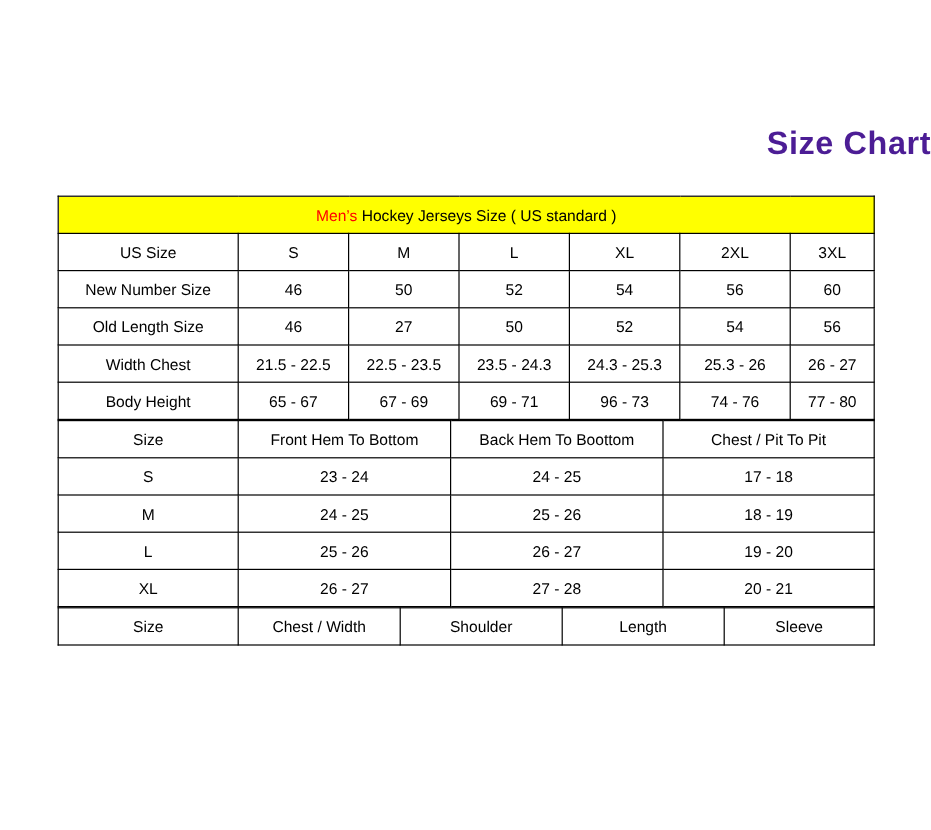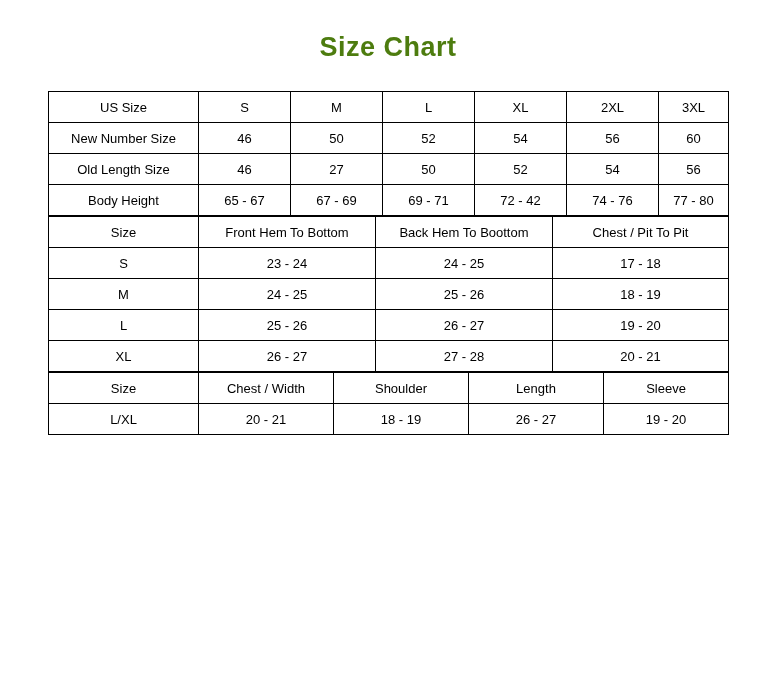--- a/index.html
+++ b/index.html
@@ -9,27 +9,27 @@
   }
   body {
     width: 776px;
     height: 692px;
     font-family: "Liberation Sans", sans-serif;
     color: #000000;
     position: relative;
     overflow: hidden;
   }
   .page-title {
-    text-align: center;
-    color: #4d7c0f;
+    text-align: right;
+    color: #4c1d95;
     font-size: 27px;
     font-weight: bold;
     letter-spacing: 0.5px;
     margin: 0;
-    padding-top: 32px;
+    padding-top: 104px;
   }
   .chart-wrap {
     width: 680px;
     margin: 28px auto 0 auto;
   }
   table.size-table {
     width: 100%;
     border-collapse: collapse;
     table-layout: fixed;
   }
@@ -79,20 +79,23 @@
     <colgroup>
       <col style="width:150px">
         <col style="width:92px">
         <col style="width:92px">
         <col style="width:92px">
         <col style="width:92px">
         <col style="width:92px">
         <col style="width:70px">
     </colgroup>
     <tbody>
+      <tr class="banner">
+        <td colspan="7"><span class="accent-red">Men’s</span><span class="accent-black"> Hockey Jerseys Size ( US standard )</span></td>
+      </tr>
       <tr class="hdr">
         <td>US Size</td>
         <td>S</td>
         <td>M</td>
         <td>L</td>
         <td>XL</td>
         <td>2XL</td>
         <td>3XL</td>
       </tr>
       <tr>
@@ -107,25 +110,34 @@
       <tr>
         <td class="rowlabel">Old Length Size</td>
         <td>46</td>
         <td>27</td>
         <td>50</td>
         <td>52</td>
         <td>54</td>
         <td>56</td>
       </tr>
       <tr>
+        <td class="rowlabel">Width Chest</td>
+        <td>21.5 - 22.5</td>
+        <td>22.5 - 23.5</td>
+        <td>23.5 - 24.3</td>
+        <td>24.3 - 25.3</td>
+        <td>25.3 - 26</td>
+        <td>26 - 27</td>
+      </tr>
+      <tr>
         <td class="rowlabel">Body Height</td>
         <td>65 - 67</td>
         <td>67 - 69</td>
         <td>69 - 71</td>
-        <td>72 - 42</td>
+        <td>96 - 73</td>
         <td>74 - 76</td>
         <td>77 - 80</td>
       </tr>
     </tbody>
   </table>
 
   <table class="size-table">
     <colgroup>
       <col style="width:150px">
         <col style="width:177px">
@@ -175,23 +187,16 @@
         <col style="width:125px">
     </colgroup>
     <tbody>
       <tr class="hdr">
         <td>Size</td>
         <td>Chest / Width</td>
         <td>Shoulder</td>
         <td>Length</td>
         <td>Sleeve</td>
       </tr>
-      <tr>
-        <td class="rowlabel rowlabel-bold">L/XL</td>
-        <td>20 - 21</td>
-        <td>18 - 19</td>
-        <td>26 - 27</td>
-        <td>19 - 20</td>
-      </tr>
     </tbody>
   </table>
 
 </div>
 
 </body></html>

